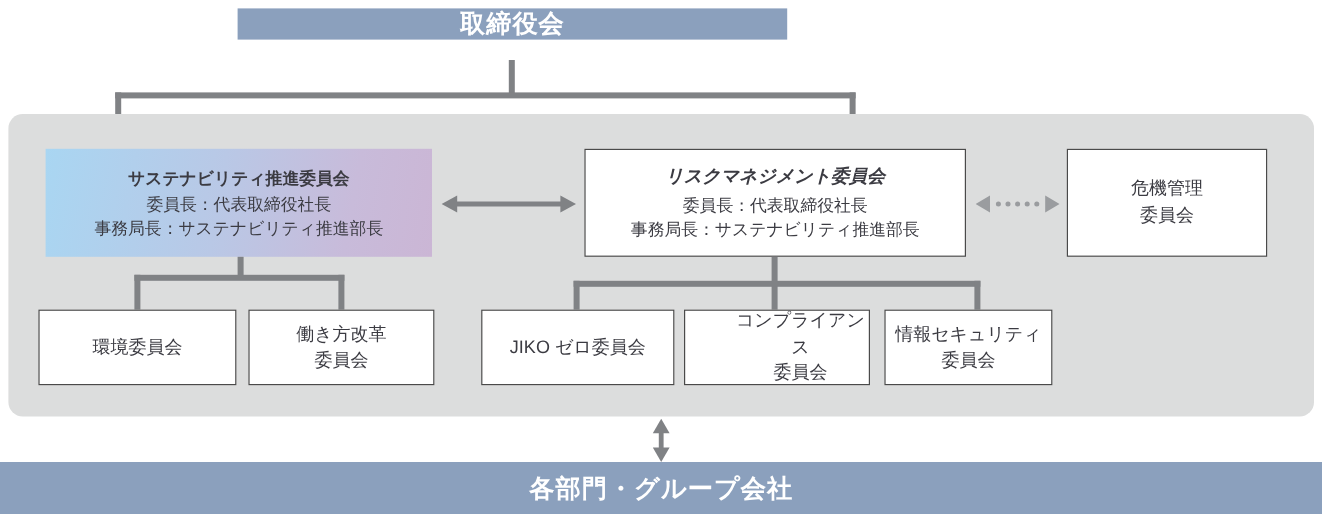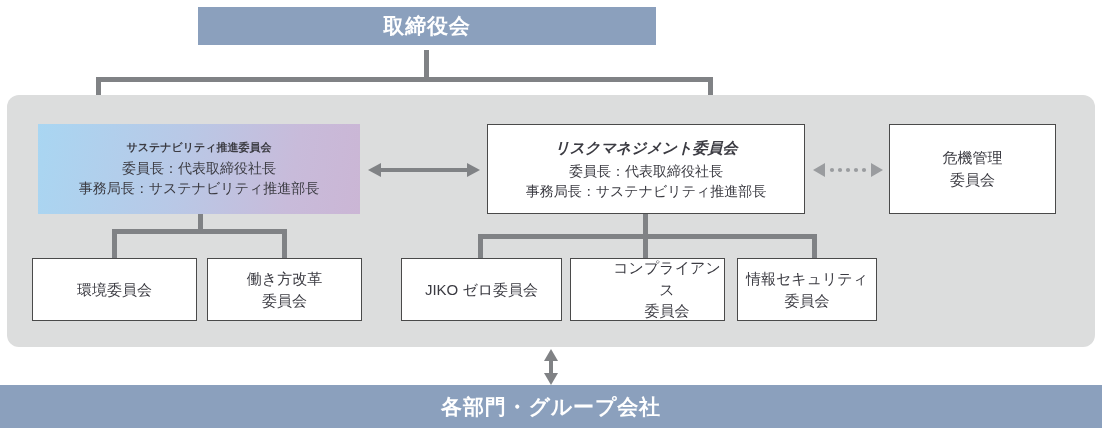--- a/index.html
+++ b/index.html
@@ -27,21 +27,21 @@
     justify-content: center;
     color: #ffffff;
     font-weight: bold;
     letter-spacing: 0.04em;
     background: #8ba0bd;
   }
   #board-bar {
     left: 198px;
     top: 7px;
     width: 458px;
-    height: 38px;
+    height: 26px;
     font-size: 21px;
   }
   #departments-bar {
     left: 0px;
     top: 385px;
     width: 1102px;
     height: 43px;
     font-size: 21px;
   }
 
@@ -80,21 +80,21 @@
   
   #sustainability-box {
     left: 38px;
     top: 124px;
     width: 322px;
     height: 90px;
     border: none;
     background: linear-gradient(100deg, #a9d6f2 0%, #b9c8e6 45%, #c8bbda 78%, #cbb6d5 100%);
     font-size: 14px;
   }
-  #sustainability-box .title { font-size: 11px; margin-bottom: 2px; }
+  #sustainability-box .title { font-size: 14px; margin-bottom: 2px; }
 
   #risk-box {
     left: 487px;
     top: 124px;
     width: 318px;
     height: 90px;
     font-size: 14px;
   }
   #risk-box .title { font-size: 15px; margin-bottom: 2px; font-style: italic; }
 

